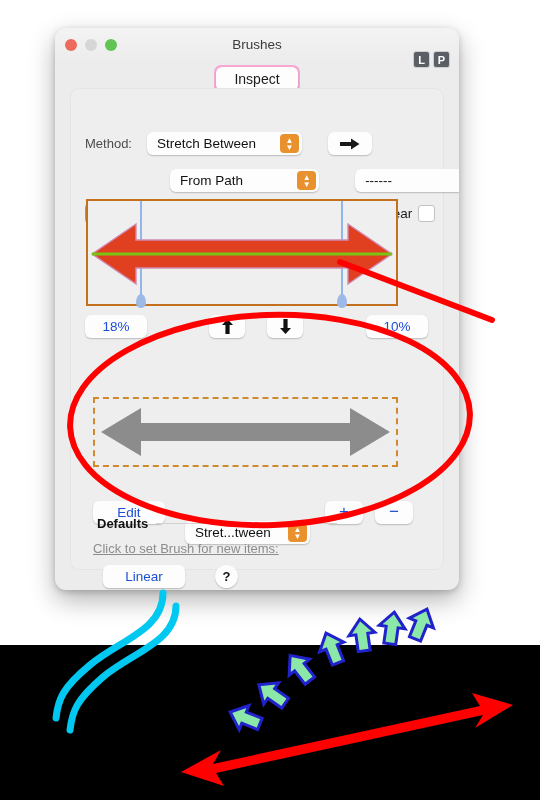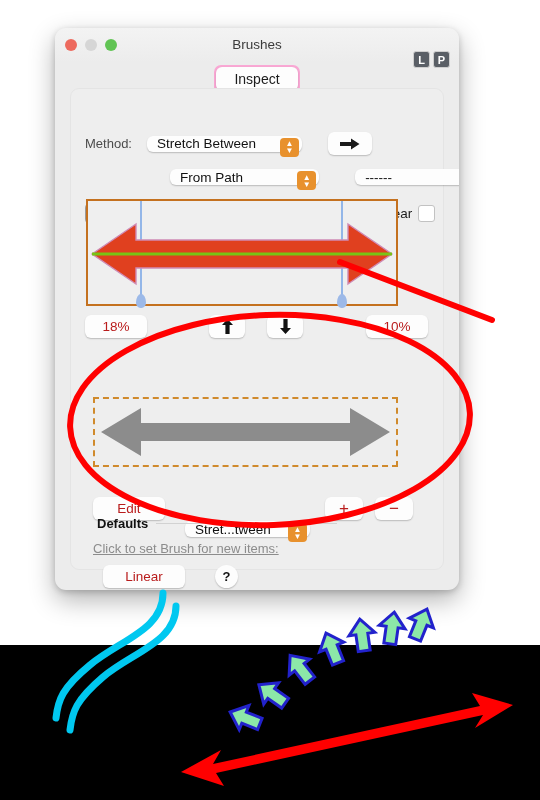--- a/index.html
+++ b/index.html
@@ -65,36 +65,36 @@
   }
 
   .row { display: flex; align-items: center; }
 
   .lbl { font-size: 13px; color: #4c4c4c; }
 
   
   .popup {
     position: relative; background: #fdfdfd; border-radius: 6px;
     box-shadow: 0 1px 1.5px rgba(0,0,0,0.22);
-    height: 16px; display: flex; align-items: center;
+    height: 23px; display: flex; align-items: center;
     padding: 0 28px 0 10px; font-size: 13.5px; color: #111;
     cursor: default; white-space: nowrap;
   }
   .popup .chev {
     position: absolute; right: 3px; top: 2px; width: 19px; height: 19px;
     background: #e8912d; border-radius: 4px;
     display: flex; flex-direction: column; align-items: center; justify-content: center;
     color: #fff; font-size: 8px; line-height: 7px;
   }
 
   .pillbtn {
     background: #fdfdfd; border-radius: 6px; height: 23px;
     box-shadow: 0 1px 1.5px rgba(0,0,0,0.22);
     display: flex; align-items: center; justify-content: center;
-    font-size: 13.5px; color: #b91c1c; cursor: default; padding: 0 10px;
+    font-size: 13.5px; color: #1d4ed8; cursor: default; padding: 0 10px;
   }
   .outlinebtn {
     background: #ededed; border: 1px solid #9a9a9a; border-radius: 6px; height: 23px;
     display: flex; align-items: center; justify-content: center;
     font-size: 13.5px; color: #111; cursor: default; padding: 0 10px;
   }
   .checkbox {
     width: 17px; height: 17px; background: #fff; border: 1px solid #c2c2c2;
     border-radius: 3px; cursor: default;
   }

